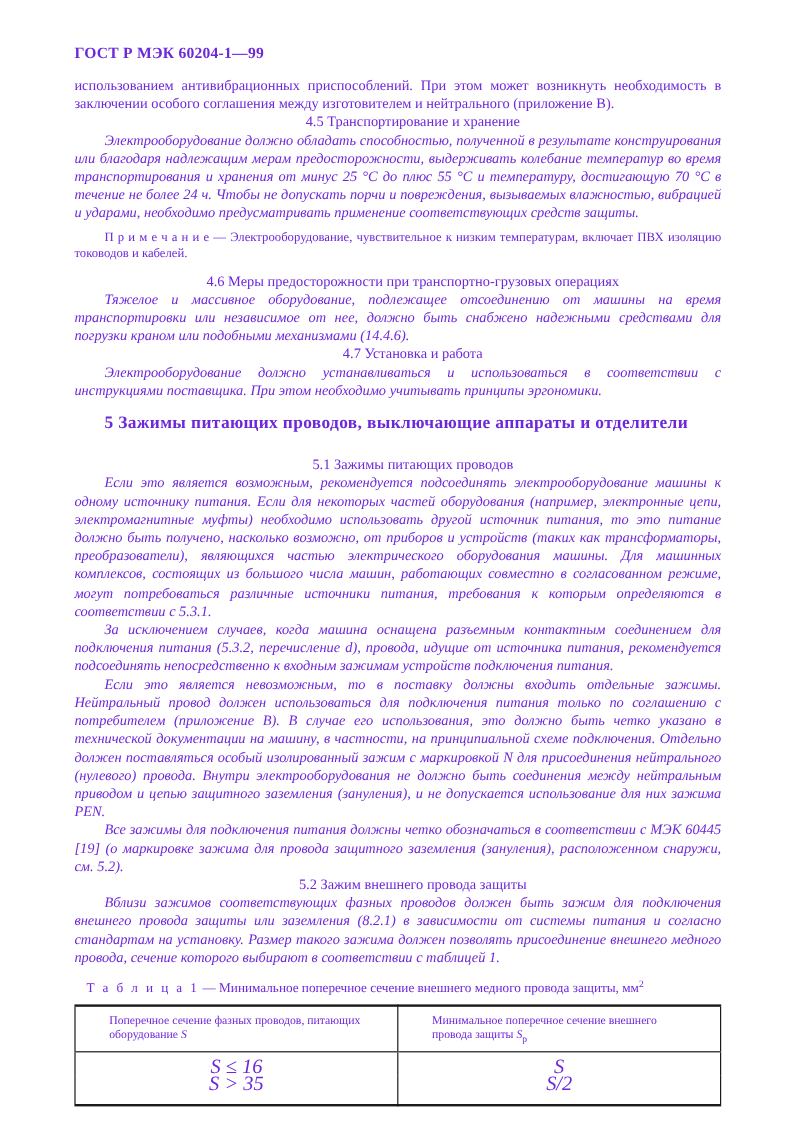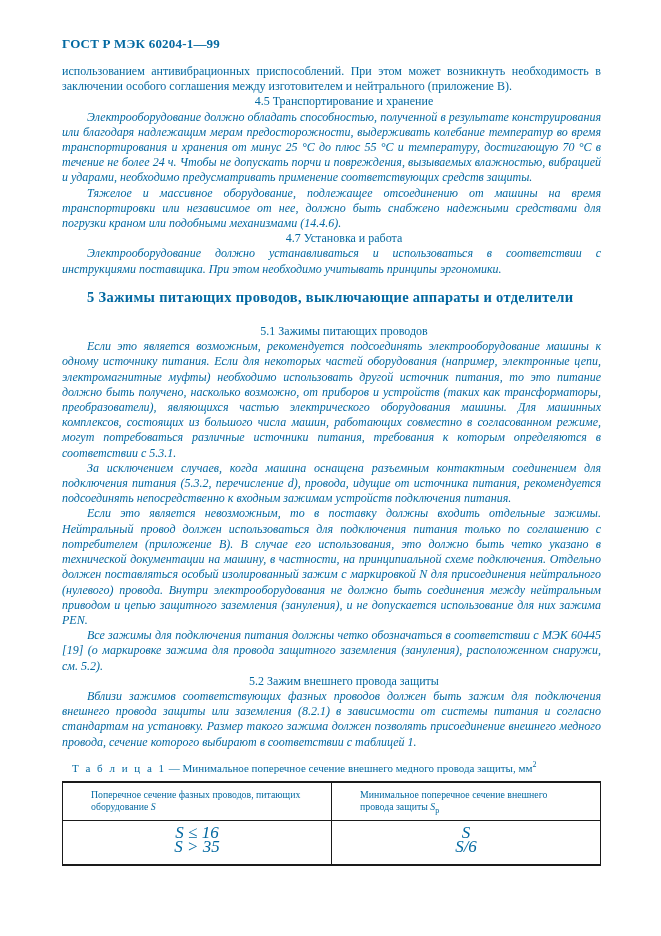--- a/index.html
+++ b/index.html
@@ -4,21 +4,21 @@
 <style>
   * { box-sizing: border-box; }
   html, body { margin: 0; padding: 0; background: #e8e8e8; }
   .page {
     position: relative;
     width: 661px;
     height: 936px;
     margin: 0 auto;
     background: #ffffff;
     font-family: "Liberation Serif", "DejaVu Serif", serif;
-    color: #0369a1;
+    color: #6d28d9;
     overflow: hidden;
   }
   .doc-header {
     position: absolute;
     top: 36px;
     left: 62px;
     font-size: 13px;
     font-weight: bold;
     letter-spacing: 0.2px;
   }
@@ -102,21 +102,23 @@
   <div class="doc-header">ГОСТ Р МЭК 60204-1—99</div>
 
   <div class="content">
 
     <p class="cont">использованием антивибрационных приспособлений. При этом может возникнуть необходимость в заключении особого соглашения между изготовителем и нейтрального (приложение В).</p>
 
     <p class="subheading">4.5 Транспортирование и хранение</p>
 
     <p class="para">Электрооборудование должно обладать способностью, полученной в результате конструирования или благодаря надлежащим мерам предосторожности, выдерживать колебание температур во время транспортирования и хранения от минус 25 °С до плюс 55 °С и температуру, достигающую 70 °С в течение не более 24 ч. Чтобы не допускать порчи и повреждения, вызываемых влажностью, вибрацией и ударами, необходимо предусматривать применение соответствующих средств защиты.</p>
 
+    <p class="note">П р и м е ч а н и е — Электрооборудование, чувствительное к низким температурам, включает ПВХ изоляцию тоководов и кабелей.</p>
 
+    <p class="subheading">4.6 Меры предосторожности при транспортно-грузовых операциях</p>
 
     <p class="para">Тяжелое и массивное оборудование, подлежащее отсоединению от машины на время транспортировки или независимое от нее, должно быть снабжено надежными средствами для погрузки краном или подобными механизмами (14.4.6).</p>
 
     <p class="subheading">4.7 Установка и работа</p>
 
     <p class="para">Электрооборудование должно устанавливаться и использоваться в соответствии с инструкциями поставщика. При этом необходимо учитывать принципы эргономики.</p>
 
     <p class="section-heading">5 Зажимы питающих проводов, выключающие аппараты и отделители</p>
 
     <p class="subheading">5.1 Зажимы питающих проводов</p>
@@ -142,19 +144,19 @@
           <th><span>Минимальное поперечное сечение внешнего провода защиты </span><span class="var">S</span><sub>p</sub></th>
         </tr>
       </thead>
       <tbody>
         <tr class="first">
           <td class="var">S ≤ 16</td>
           <td class="var">S</td>
         </tr>
         <tr class="last">
           <td class="var">S &gt; 35</td>
-          <td class="var">S/6</td>
+          <td class="var">S/2</td>
         </tr>
       </tbody>
     </table>
 
   </div>
 </div>
 
 </body></html>

